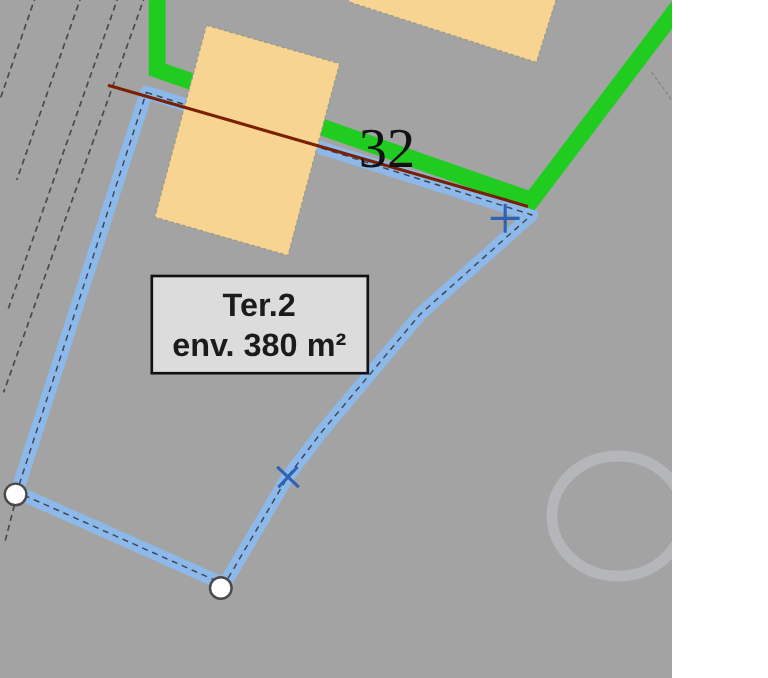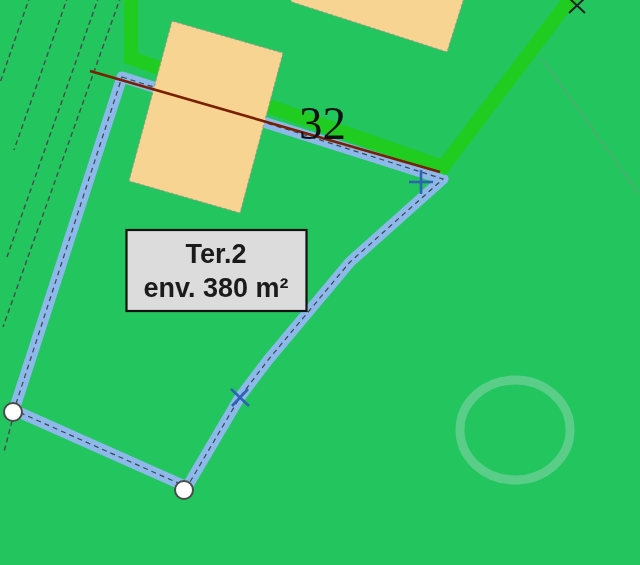--- a/index.html
+++ b/index.html
@@ -1,20 +1,20 @@
 <!DOCTYPE html>
 <html><head>
 <meta charset="utf-8">
 <style>
   html, body { margin: 0; padding: 0; background: #ffffff; }
   .stage {
     position: relative;
-    width: 640px; height: 565px;
+    width: 560px; height: 565px;
     overflow: hidden;
-    background: #22c55e;
+    background: #a3a3a3;
     font-family: "Liberation Sans", sans-serif;
   }
   svg { display: block; }
   text.parcel-no {
     font-family: "Liberation Serif", serif;
     font-size: 47px;
     fill: #111111;
   }
   text.label-line {
     font-family: "Liberation Sans", sans-serif;

